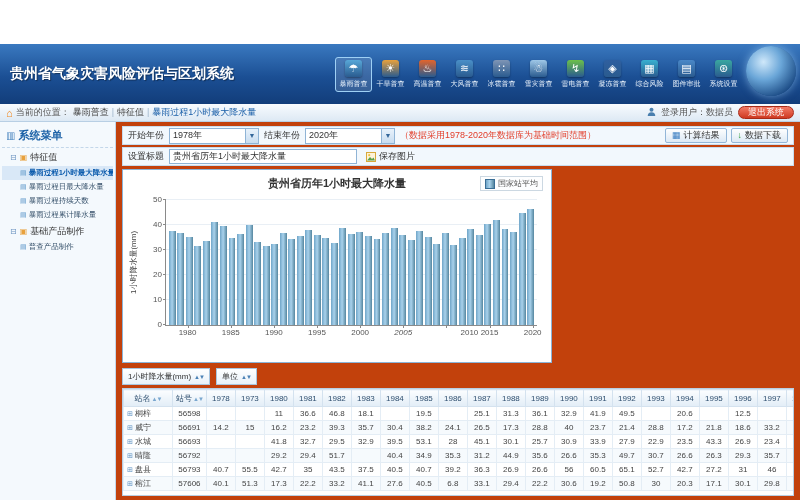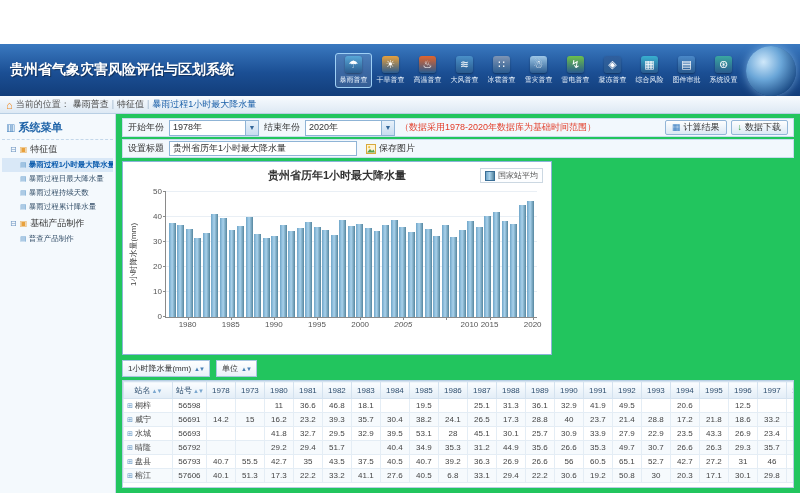--- a/index.html
+++ b/index.html
@@ -2,21 +2,21 @@
 <html><head>
 <meta charset="utf-8">
 <style>
   html,body{margin:0;padding:0;}
   body{
     width:800px;height:500px;overflow:hidden;position:relative;background:#fff;
     font-family:"Liberation Sans","DejaVu Sans",sans-serif;color:#333;
   }
   .topgap{height:44px;background:#fff;}
   
-  header{height:52px;background:linear-gradient(180deg,#3a79c0 0%,#1b4f94 55%,#123d7a 100%);
+  header{height:60px;background:linear-gradient(180deg,#3a79c0 0%,#1b4f94 55%,#123d7a 100%);
     display:flex;align-items:center;position:relative;overflow:hidden;}
   .app-title{font-size:14px;font-weight:bold;color:#fff;padding:0 10px;white-space:nowrap;
     text-shadow:1px 1px 1px rgba(0,0,0,.4);width:252px;}
   nav{display:flex;margin-left:auto;padding-right:58px;position:relative;z-index:2;}
   .nav-item{width:35px;display:flex;flex-direction:column;align-items:center;justify-content:center;
     padding:2px 0;border:1px solid transparent;border-radius:3px;cursor:pointer;}
   .nav-item.active{border-color:#9fd0f5;background:rgba(255,255,255,.14);}
   .nav-icon{width:17px;height:17px;border-radius:3px;display:flex;align-items:center;justify-content:center;
     color:#fff;font-size:11px;line-height:17px;box-shadow:0 1px 2px rgba(0,0,0,.35);}
   .nav-label{font-size:7px;color:#eaf3fc;margin-top:2px;white-space:nowrap;}
@@ -40,21 +40,21 @@
   .side-title{font-size:11px;font-weight:bold;color:#1e63a8;padding:3px 4px 4px;border-bottom:1px dashed #c3d7ea;
     display:flex;align-items:center;gap:3px;}
   .side-title .ic{color:#4a86c0;font-size:10px;}
   .tree-group{font-size:9px;color:#333;padding:3px 2px 2px 8px;display:flex;align-items:center;gap:3px;cursor:pointer;white-space:nowrap;}
   .tree-group .expander{color:#6b93c0;font-size:8px;}
   .tree-group .group-icon{color:#e8a13c;font-size:8px;}
   .tree-leaf{font-size:7.5px;color:#35506a;padding:2px 1px 2px 18px;display:flex;align-items:center;gap:2px;
     white-space:nowrap;overflow:hidden;cursor:pointer;}
   .tree-leaf .leaf-icon{color:#6fa3d0;font-size:7px;}
   .tree-leaf.active{background:#d9e8f7;color:#0b5bad;font-weight:bold;}
-  .content{flex:1;background:#22c55e;padding:4px 6px;box-sizing:border-box;overflow:hidden;}
+  .content{flex:1;background:#c2410c;padding:4px 6px;box-sizing:border-box;overflow:hidden;}
   
   .fbar{background:#f2f8fd;border:1px solid #c8dcee;height:19px;display:flex;align-items:center;
     gap:5px;padding:0 5px;font-size:9px;color:#333;box-sizing:border-box;}
   .fbar + .fbar{margin-top:2px;}
   .selbox{display:inline-flex;align-items:center;width:88px;height:14px;background:#fff;
     border:1px solid #8fb4d6;font-size:9px;cursor:pointer;}
   .selbox .val{padding:0 3px;flex:1;white-space:nowrap;overflow:hidden;}
   .selbox .arr{width:12px;height:100%;display:flex;align-items:center;justify-content:center;
     background:linear-gradient(180deg,#e8f2fb,#c8ddf0);border-left:1px solid #8fb4d6;color:#34679a;font-size:7px;}
   .note{color:#e23c28;font-size:9px;white-space:nowrap;}
@@ -153,20 +153,30 @@
         <span class="nav-label">系统设置</span>
       </div>
     </nav>
   <div class="earth"></div>
 </header>
 
 <div class="toolbar">
   <span class="tb-home">⌂</span>
   <span>当前的位置：</span>
   <span id="breadcrumb"><span class="crumb">暴雨普查</span><span class="crumb-sep">|</span><span class="crumb">特征值</span><span class="crumb-sep">|</span><span class="crumb current">暴雨过程1小时最大降水量</span></span>
+  <div class="tb-right">
+    <span class="user-ic">
+      <svg width="9" height="9" viewBox="0 0 10 10">
+          <circle cx="5" cy="3" r="2.2" fill="#4a7fae"></circle>
+          <path d="M0.8 10 a4.2 4.2 0 0 1 8.4 0 z" fill="#4a7fae"></path>
+        </svg>
+    </span>
+    <span>登录用户：数据员</span>
+    <button class="logout">退出系统</button>
+  </div>
 </div>
 
 <div class="main">
 
   <div class="sidebar">
     <div class="side-title">
       <span class="ic">▥</span>
       <span>系统菜单</span>
     </div>
     <div id="side-tree">

